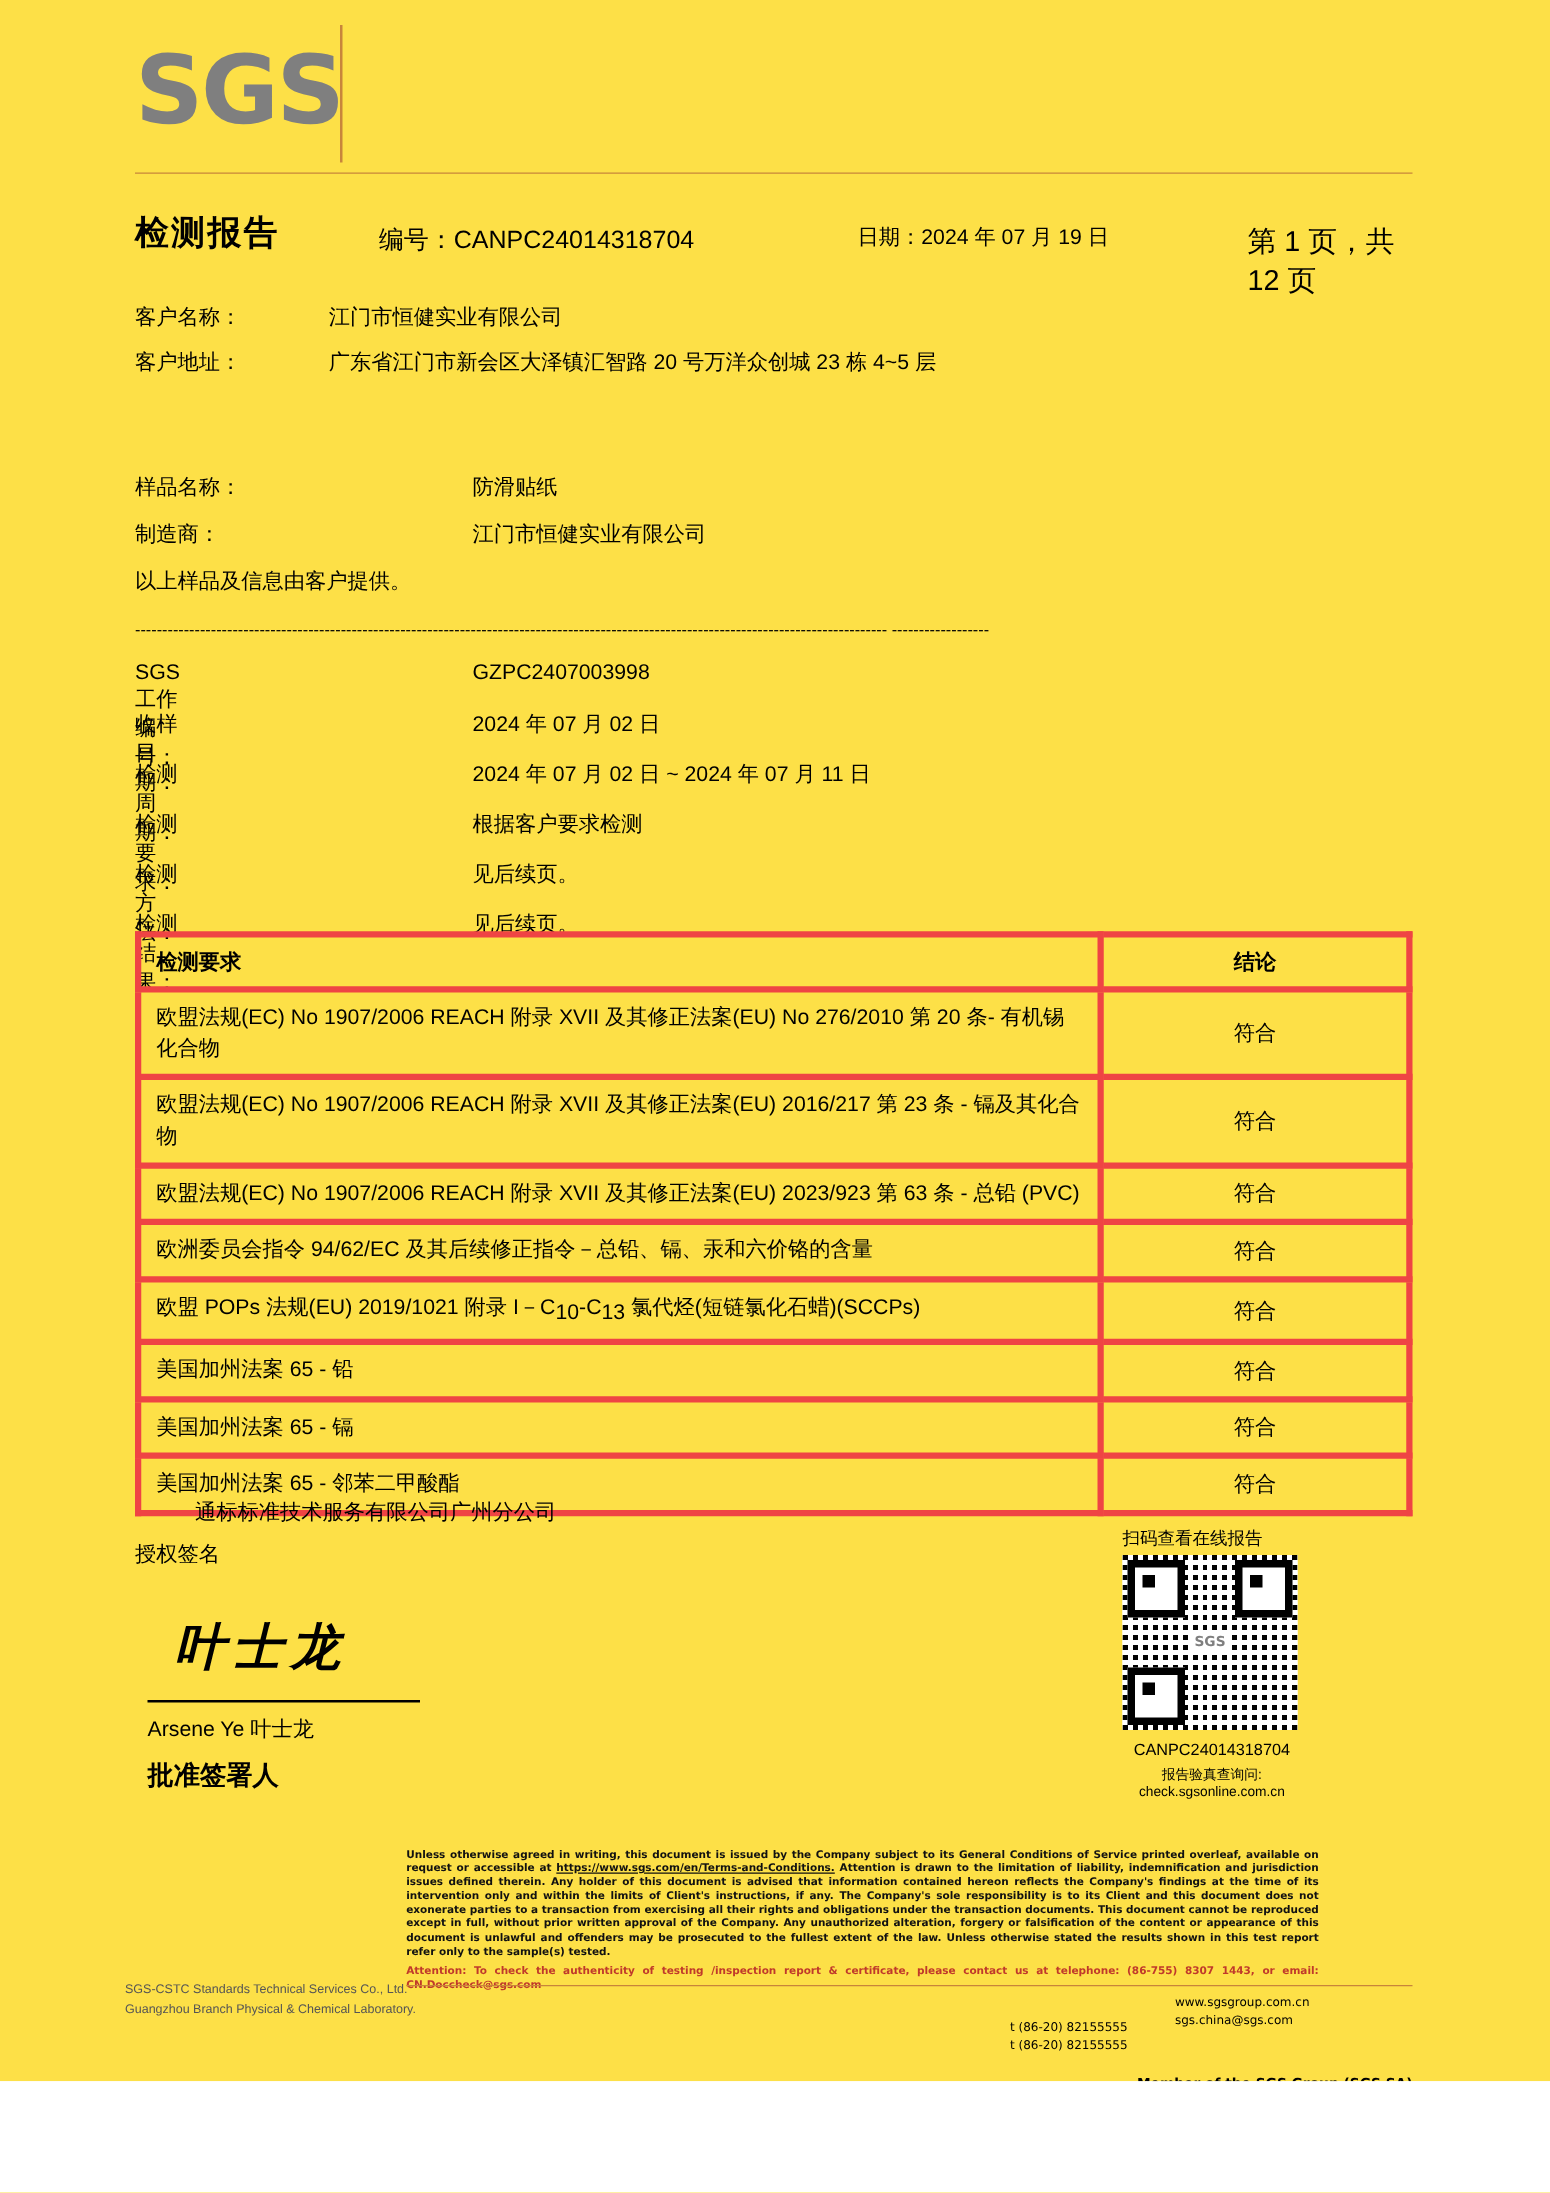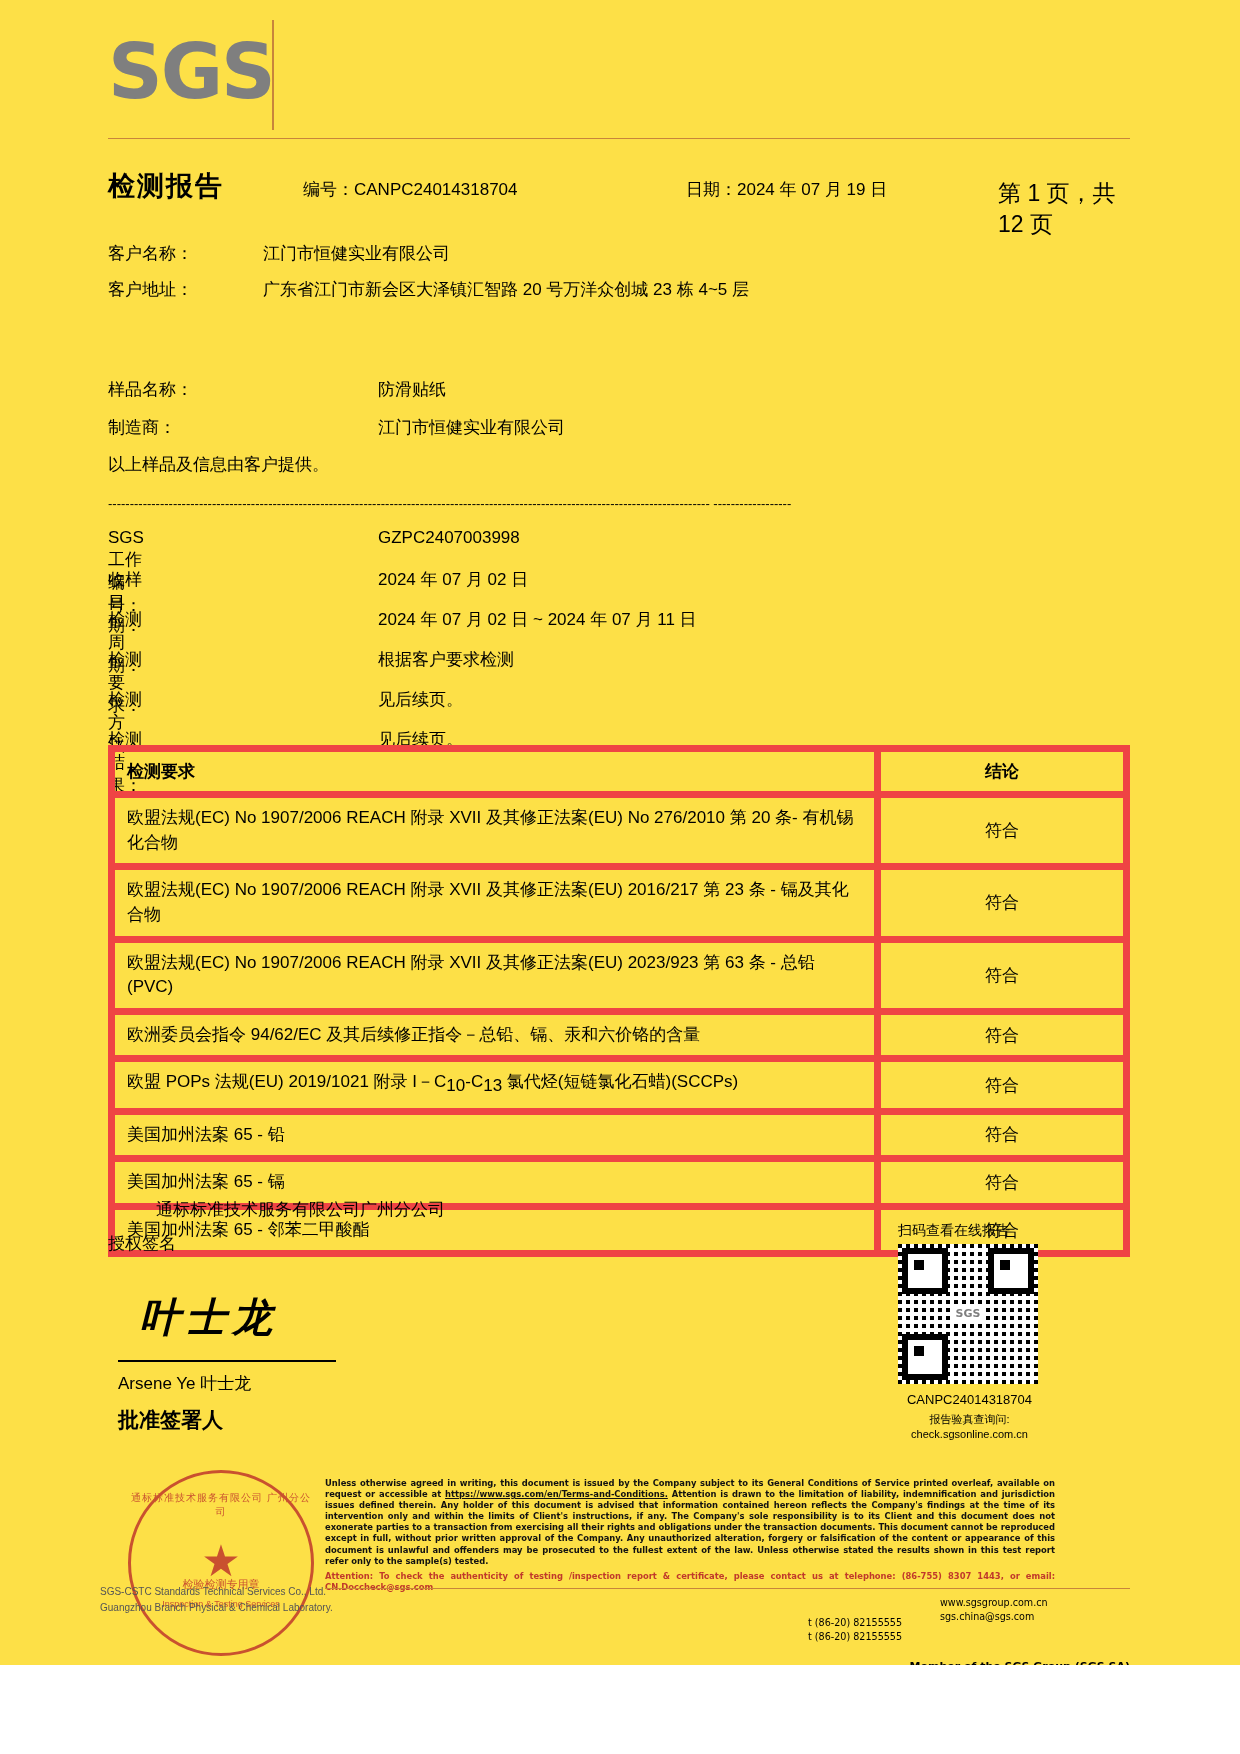--- a/index.html
+++ b/index.html
@@ -66,21 +66,21 @@
     left: 0;
     top: -8px;
     font-size: 27px;
     font-weight: bold;
     letter-spacing: 2px;
   }
   .doc-no {
     position: absolute;
     left: 195px;
     top: 2px;
-    font-size: 17px;
+    font-size: 20px;
   }
   .doc-date {
     position: absolute;
     left: 578px;
     top: 2px;
     font-size: 17px;
   }
   .doc-page {
     position: absolute;
     left: 890px;
@@ -134,21 +134,21 @@
   
   .tbl {
     position: absolute;
     left: 108px;
     top: 745px;
     width: 1022px;
     border-collapse: collapse;
     font-size: 17px;
   }
   .tbl th, .tbl td {
-    border: 7px solid #ef4444;
+    border: 5px solid #ef4444;
     padding: 8px 12px;
     vertical-align: middle;
   }
   .tbl th {
     font-weight: bold;
     text-align: left;
     height: 22px;
   }
   .tbl th.concl, .tbl td.concl {
     text-align: center;
@@ -535,26 +535,20 @@
       </div>
     <div class="qr-corner qr-c3">
         <i></i>
       </div>
     <div class="qr-inner">SGS</div>
   </div>
   <div class="qr-code-no">CANPC24014318704</div>
   <div class="qr-check1">报告验真查询问:</div>
   <div class="qr-check2">check.sgsonline.com.cn</div>
 
-  <div class="stamp">
-    <div class="top-txt">通标标准技术服务有限公司 广州分公司</div>
-    <div class="star">★</div>
-    <div class="mid-txt">检验检测专用章</div>
-    <div class="bot-txt">Inspection &amp; Testing Services</div>
-  </div>
   <div class="stamp-side1">SGS-CSTC Standards Technical Services Co., Ltd.</div>
   <div class="stamp-side2">Guangzhou Branch Physical &amp; Chemical Laboratory.</div>
 
   <div class="legal">
     <span>Unless otherwise agreed in writing, this document is issued by the Company subject to its General Conditions of Service printed overleaf, available on request or accessible at </span><span class="link">https://www.sgs.com/en/Terms-and-Conditions.</span><span> Attention is drawn to the limitation of liability, indemnification and jurisdiction issues defined therein. Any holder of this document is advised that information contained hereon reflects the Company's findings at the time of its intervention only and within the limits of Client's instructions, if any. The Company's sole responsibility is to its Client and this document does not exonerate parties to a transaction from exercising all their rights and obligations under the transaction documents. This document cannot be reproduced except in full, without prior written approval of the Company. Any unauthorized alteration, forgery or falsification of the content or appearance of this document is unlawful and offenders may be prosecuted to the fullest extent of the law. Unless otherwise stated the results shown in this test report refer only to the sample(s) tested.</span>
     <span class="attn">Attention: To check the authenticity of testing /inspection report &amp; certificate, please contact us at telephone: (86-755) 8307 1443, or email: CN.Doccheck@sgs.com</span>
   </div>
 
   <div class="footer-rule"></div>
 

